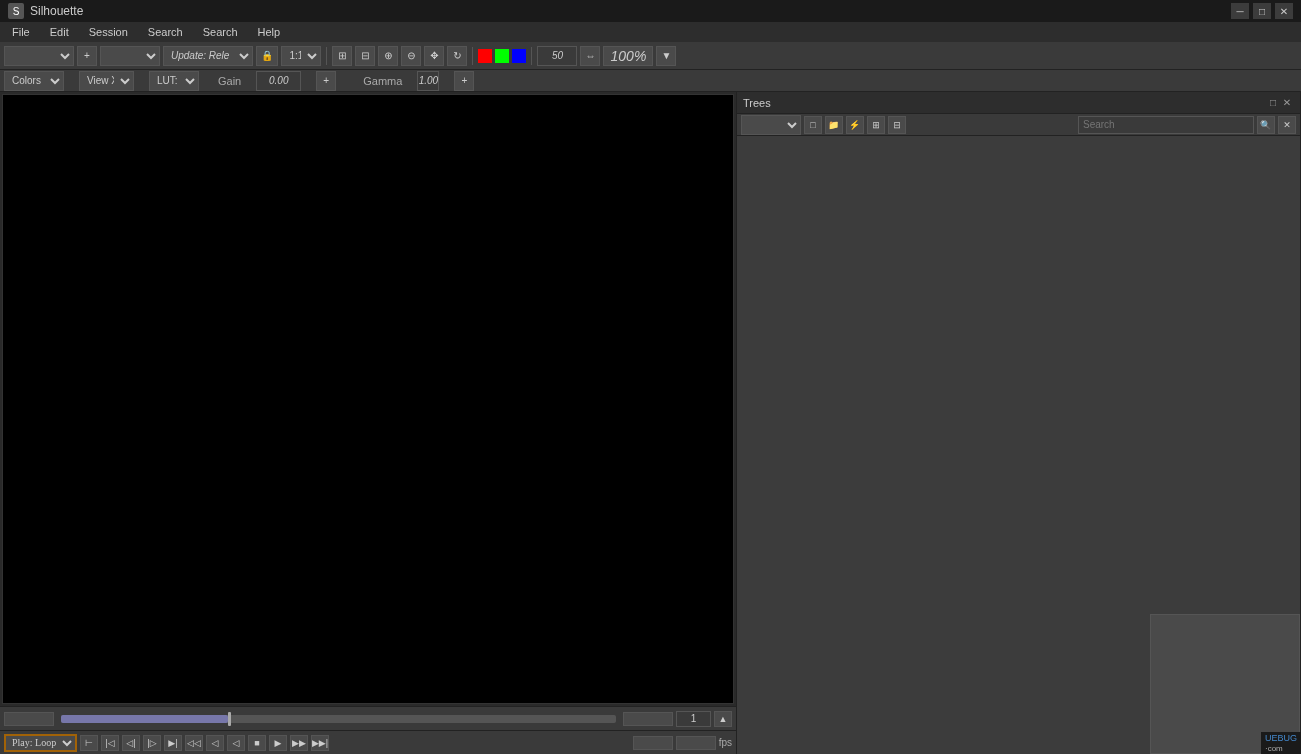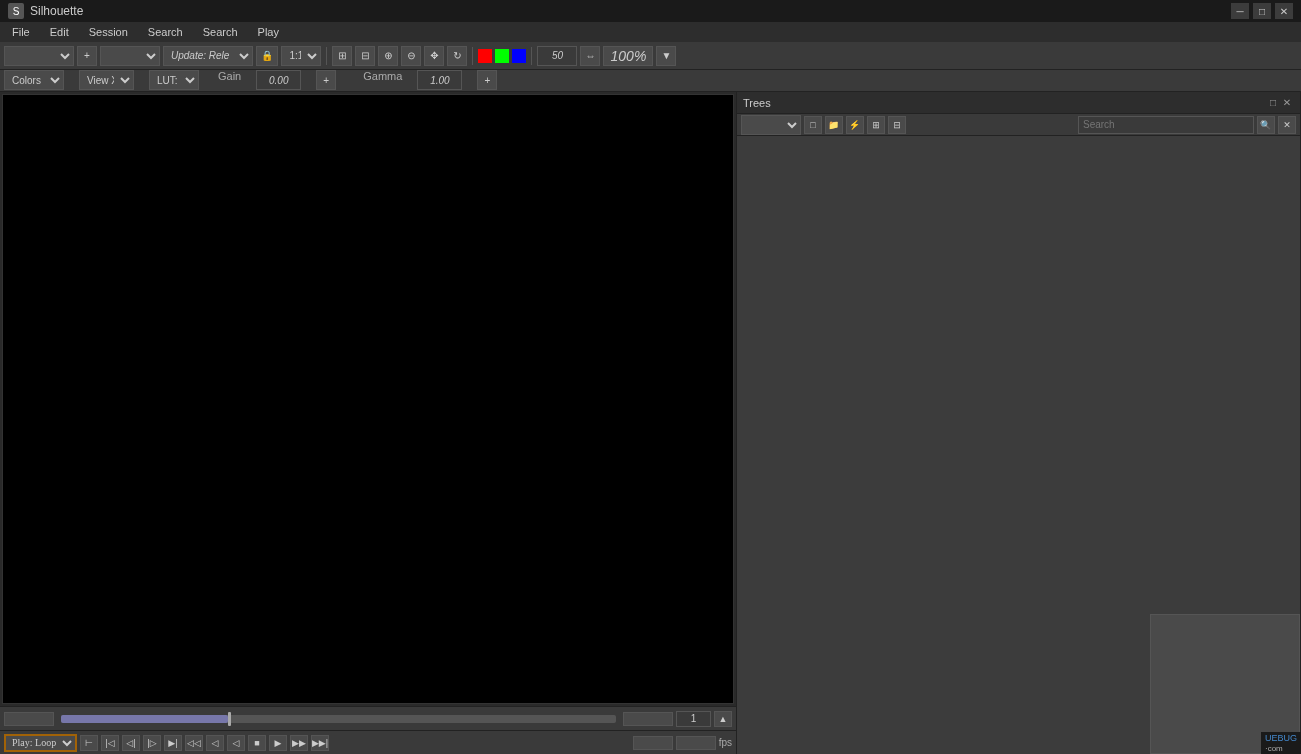--- a/index.html
+++ b/index.html
@@ -141,20 +141,21 @@
       font-size: 14px;
       padding: 0 3px;
     }
 
     
     #toolbar2 {
       width: 100%;
       height: 22px;
       background: #3a3a3a;
       display: flex;
+      align-items: center;
       padding: 0 4px;
       gap: 15px;
       border-bottom: 1px solid #222;
     }
 
     
     #main-layout {
       display: flex;
       width: 100%;
       height: calc(754px - 22px - 20px - 28px - 22px);
@@ -368,21 +369,21 @@
     <button class="win-btn">✕</button>
   </div>
 </div>
 
 <div id="menubar">
   <span class="menu-item">File</span>
   <span class="menu-item">Edit</span>
   <span class="menu-item">Session</span>
   <span class="menu-item">Search</span>
   <span class="menu-item">Search</span>
-  <span class="menu-item">Play</span>
+  <span class="menu-item">Help</span>
 </div>
 
 <div id="toolbar">
   <select class="tb-select" style="width:70px;"></select>
   <button class="tb-btn">+</button>
   <select class="tb-select" style="width:60px;"></select>
   <select class="tb-select" style="width:90px;font-style:italic;">
     <option>Update: Rele</option>
   </select>
   <button class="tb-btn">🔒</button>
@@ -414,21 +415,21 @@
   <select class="tb-select" style="width:55px;">
     <option>View X</option>
   </select>
   <select class="tb-select" style="width:50px;">
     <option>LUT: n</option>
   </select>
   <span style="color:#aaa;margin-left:4px;">Gain</span>
   <input class="tb-input" type="text" value="0.00" style="width: 45px;">
   <button class="tb-btn">+</button>
   <span style="color:#aaa;margin-left:12px;">Gamma</span>
-  <input class="tb-input" type="text" value="1.00" style="width: 45px;">
+  <input class="tb-input" type="text" value="1.00" style="width: 22px;">
   <button class="tb-btn">+</button>
 </div>
 
 <div id="main-layout">
 
   <div id="viewer-panel">
     <div id="viewer-canvas"></div>
 
     <div id="timeline-bar">
       <div style="width:50px;height:14px;background:#4a4a4a;border:1px solid #555;"></div>

